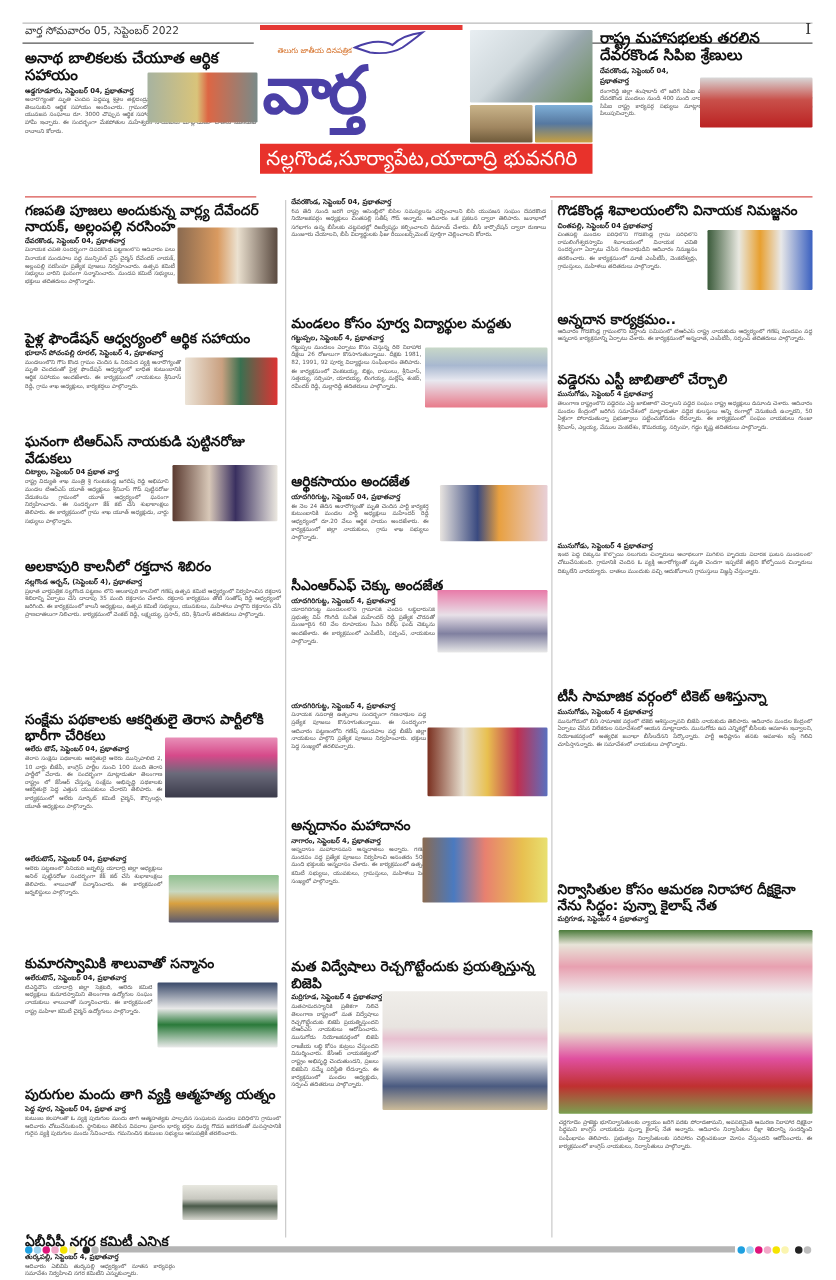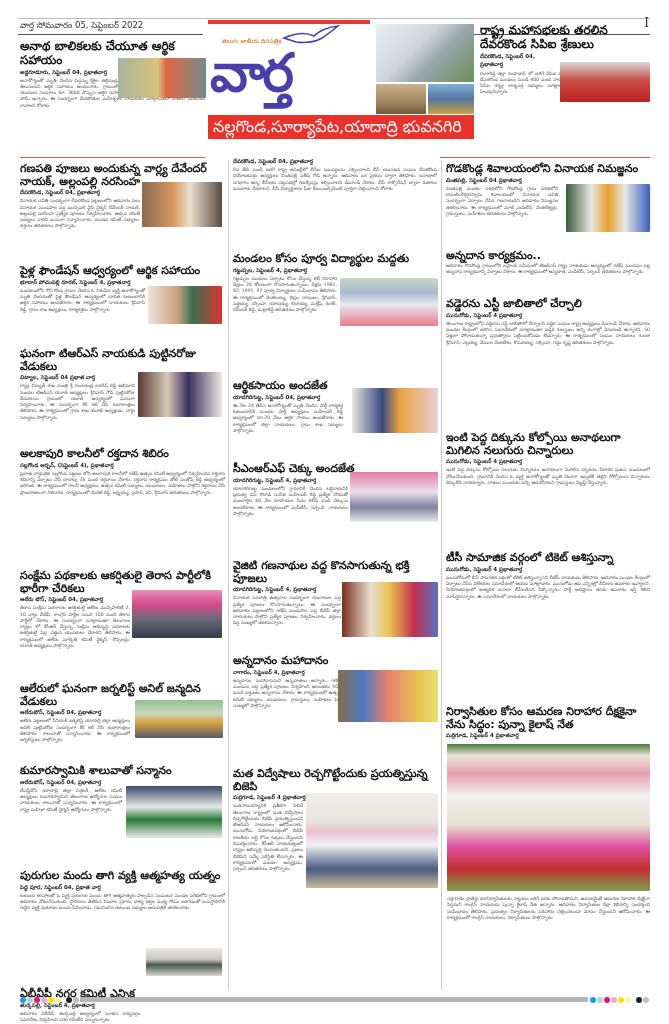--- a/index.html
+++ b/index.html
@@ -95,21 +95,20 @@
 </div>
 
 <div class="article" style="left:20px;top:570px;width:205px">
   <div class="hl sm light">సంక్షేమ పథకాలకు ఆకర్షితులై తెరాస పార్టీలోకి భారీగా చేరికలు</div>
   <div class="dl">ఆలేరు టౌన్, సెప్టెంబర్ 04, ప్రభాతవార్త</div>
   <div class="body" style="height:72px;width:110px">తెరాస సంక్షేమ పథకాలకు ఆకర్షితులై ఆలేరు మున్సిపాలిటీ 2, 10 వార్డు బీజేపీ, కాంగ్రెస్ పార్టీల నుంచి 100 మంది తెరాస పార్టీలో చేరారు. ఈ సందర్భంగా మాట్లాడుతూ తెలంగాణ రాష్ట్రం లో కేసీఆర్ చేస్తున్న సంక్షేమ అభివృద్ధి పథకాలకు ఆకర్షితులై పెద్ద ఎత్తున యువకులు చేరారని తెలిపారు. ఈ కార్యక్రమంలో ఆలేరు మార్కెట్ కమిటీ చైర్మన్, కౌన్సిలర్లు, యూత్ అధ్యక్షులు పాల్గొన్నారు.</div>
 </div>
 <div class="photo" style="left:132px;top:590px;width:90px;height:48px;background:linear-gradient(180deg,#e890b8 0%,#d64a8a 30%,#6a6a7a 60%,#3a3a4a)"></div>
 
 <div class="article" style="left:20px;top:683px;width:205px">
-  <div class="hl sm light">ఆలేరులో ఘనంగా జర్నలిస్ట్ అనిల్ జన్మదిన వేడుకలు</div>
   <div class="dl">ఆలేరుటౌన్, సెప్టెంబర్ 04, ప్రభాతవార్త</div>
   <div class="body" style="height:52px;width:110px">ఆలేరు పట్టణంలో సీనియర్ జర్నలిస్ట్ యాదాద్రి జిల్లా అధ్యక్షులు అనిల్ పుట్టినరోజు సందర్భంగా కేక్ కట్ చేసి శుభాకాంక్షలు తెలిపారు. శాలువాతో సన్మానించారు. ఈ కార్యక్రమంలో జర్నలిస్టులు పాల్గొన్నారు.</div>
 </div>
 <div class="photo" style="left:135px;top:700px;width:88px;height:38px;background:linear-gradient(180deg,#90c090 0%,#c8d8c0 35%,#d8a040 60%,#5a5a70)"></div>
 
 <div class="article" style="left:20px;top:765px;width:205px">
   <div class="hl sm light">కుమారస్వామికి శాలువాతో సన్మానం</div>
   <div class="dl">ఆలేరుటౌన్, సెప్టెంబర్ 04, ప్రభాతవార్త</div>
   <div class="body" style="height:48px;width:102px">టీఎన్జీవోస్ యాదాద్రి జిల్లా సెక్రటరీ, ఆలేరు కమిటీ అధ్యక్షులు కుమారస్వామిని తెలంగాణ ఉద్యోగుల సంఘం నాయకులు శాలువాతో సన్మానించారు. ఈ కార్యక్రమంలో రాష్ట్ర మహిళా కమిటీ చైర్మన్ ఉద్యోగులు పాల్గొన్నారు.</div>
 </div>
@@ -148,21 +147,20 @@
 <div class="photo" style="left:352px;top:388px;width:86px;height:45px;background:linear-gradient(90deg,#e8e4e0,#3a4a80 35%,#e8a040 55%,#e8d0d8)"></div>
 
 <div class="article" style="left:233px;top:463px;width:204px">
   <div class="hl sm light">సీఎంఆర్ఎఫ్ చెక్కు అందజేత</div>
   <div class="dl">యాదగిరిగుట్ట, సెప్టెంబర్ 4, ప్రభాతవార్త</div>
   <div class="body" style="height:56px;width:115px">యాదగిరిగుట్ట మండలంలోని గ్రామానికి చెందిన లబ్ధిదారునికి ప్రభుత్వ విప్ గొంగిడి సునీత మహేందర్ రెడ్డి ప్రత్యేక చొరవతో మంజూరైన 60 వేల రూపాయల సీఎం రిలీఫ్ ఫండ్ చెక్కును అందజేశారు. ఈ కార్యక్రమంలో ఎంపీటీసీ, సర్పంచ్, నాయకులు పాల్గొన్నారు.</div>
 </div>
 <div class="photo" style="left:350px;top:472px;width:88px;height:50px;background:linear-gradient(180deg,#e87aa8 0%,#e8e0e8 40%,#8080a0 70%,#e8e8e8)"></div>
 
 <div class="article" style="left:233px;top:560px;width:204px">
-  <div class="hl sm">వైజిటి గణనాథుల వద్ద కొనసాగుతున్న భక్తి పూజలు</div>
   <div class="dl">యాదగిరిగుట్ట, సెప్టెంబర్ 4, ప్రభాతవార్త</div>
   <div class="body" style="height:56px;width:108px">వినాయక నవరాత్రి ఉత్సవాల సందర్భంగా గణనాథుల వద్ద ప్రత్యేక పూజలు కొనసాగుతున్నాయి. ఈ సందర్భంగా ఆదివారం పట్టణంలోని గణేష్ మండపాల వద్ద బీజేపీ జిల్లా నాయకులు పాల్గొని ప్రత్యేక పూజలు నిర్వహించారు. భక్తులు పెద్ద సంఖ్యలో తరలివచ్చారు.</div>
 </div>
 <div class="photo" style="left:342px;top:582px;width:96px;height:55px;background:linear-gradient(90deg,#7a3020,#e8e0d0 30%,#e8c050 50%,#c03050 75%,#5a70c0)"></div>
 
 <div class="article" style="left:233px;top:655px;width:204px">
   <div class="hl sm light">అన్నదానం మహాదానం</div>
   <div class="dl">నాగారం, సెప్టెంబర్ 4, ప్రభాతవార్త</div>
   <div class="body" style="height:96px;width:108px">అన్నదానం మహాదానమని అన్నదాతలు అన్నారు. గణేష్ మండపం వద్ద ప్రత్యేక పూజలు నిర్వహించి అనంతరం 500 మంది భక్తులకు అన్నదానం చేశారు. ఈ కార్యక్రమంలో ఉత్సవ కమిటీ సభ్యులు, యువకులు, గ్రామస్తులు, మహిళలు పెద్ద సంఖ్యలో పాల్గొన్నారు.</div>
 </div>
@@ -187,21 +185,20 @@
   <div class="body" style="height:26px">ఆదివారం గొడకొండ్ల గ్రామంలోని బస్టాండ్ సమీపంలో టిఆర్ఎస్ రాష్ట్ర నాయకుడు ఆధ్వర్యంలో గణేష్ మండపం వద్ద అన్నదాన కార్యక్రమాన్ని ఏర్పాటు చేశారు. ఈ కార్యక్రమంలో అన్నదాత, ఎంపీటీసీ, సర్పంచ్ తదితరులు పాల్గొన్నారు.</div>
 </div>
 
 <div class="article" style="left:446px;top:298px;width:204px">
   <div class="hl sm light">వడ్డెరను ఎస్టీ జాబితాలో చేర్చాలి</div>
   <div class="dl">మునుగోడు, సెప్టెంబర్ 4 ప్రభాతవార్త</div>
   <div class="body" style="height:112px">తెలంగాణ రాష్ట్రంలోని వడ్డెరను ఎస్టీ జాబితాలో చేర్చాలని వడ్డెర సంఘం రాష్ట్ర అధ్యక్షులు డిమాండ్ చేశారు. ఆదివారం మండల కేంద్రంలో జరిగిన సమావేశంలో మాట్లాడుతూ వడ్డెర కులస్తులు అన్ని రంగాల్లో వెనుకబడి ఉన్నారని, 50 ఏళ్లుగా పోరాడుతున్నా ప్రభుత్వాలు పట్టించుకోవడం లేదన్నారు. ఈ కార్యక్రమంలో సంఘం నాయకులు గుంజా శ్రీనివాస్, ఎల్లయ్య, వేముల వెంకటేశం, కొమరయ్య, నర్సింహ, గడ్డం కృష్ణ తదితరులు పాల్గొన్నారు.</div>
 </div>
 
 <div class="article" style="left:446px;top:432px;width:204px">
-  <div class="hl sm light">ఇంటి పెద్ద దిక్కును కోల్పోయి అనాథలుగా మిగిలిన నలుగురు చిన్నారులు</div>
   <div class="dl">మునుగోడు, సెప్టెంబర్ 4 ప్రభాతవార్త</div>
   <div class="body" style="height:80px">ఇంటి పెద్ద దిక్కును కోల్పోయి నలుగురు చిన్నారులు అనాథలుగా మిగిలిన హృదయ విదారక ఘటన మండలంలో చోటుచేసుకుంది. గ్రామానికి చెందిన ఓ వ్యక్తి అనారోగ్యంతో మృతి చెందగా ఇప్పటికే తల్లిని కోల్పోయిన చిన్నారులు దిక్కులేని వారయ్యారు. దాతలు ముందుకు వచ్చి ఆదుకోవాలని గ్రామస్తులు విజ్ఞప్తి చేస్తున్నారు.</div>
 </div>
 
 <div class="article" style="left:446px;top:552px;width:204px">
   <div class="hl sm light">టీసీ సామాజిక వర్గంలో టికెట్ ఆశిస్తున్నా</div>
   <div class="dl">మునుగోడు, సెప్టెంబర్ 4 ప్రభాతవార్త</div>
   <div class="body" style="height:120px">మునుగోడులో బీసీ సామాజిక వర్గంలో టికెట్ ఆశిస్తున్నానని బీజేపీ నాయకుడు తెలిపారు. ఆదివారం మండల కేంద్రంలో ఏర్పాటు చేసిన విలేకరుల సమావేశంలో ఆయన మాట్లాడారు. మునుగోడు ఉప ఎన్నికల్లో బీసీలకు అవకాశం ఇవ్వాలని, నియోజకవర్గంలో అత్యధిక జనాభా బీసీలదేనని పేర్కొన్నారు. పార్టీ అధిష్టానం తనకు అవకాశం ఇస్తే గెలిచి చూపిస్తానన్నారు. ఈ సమావేశంలో నాయకులు పాల్గొన్నారు.</div>
 </div>
 

